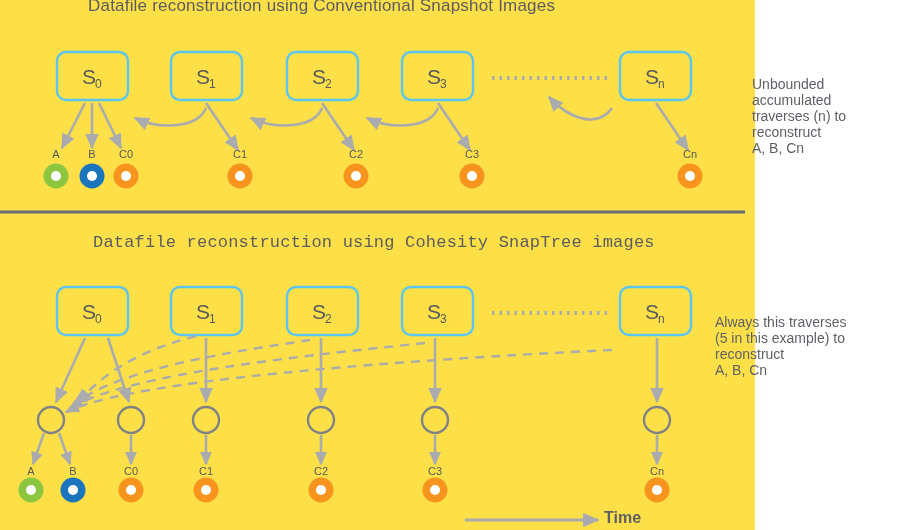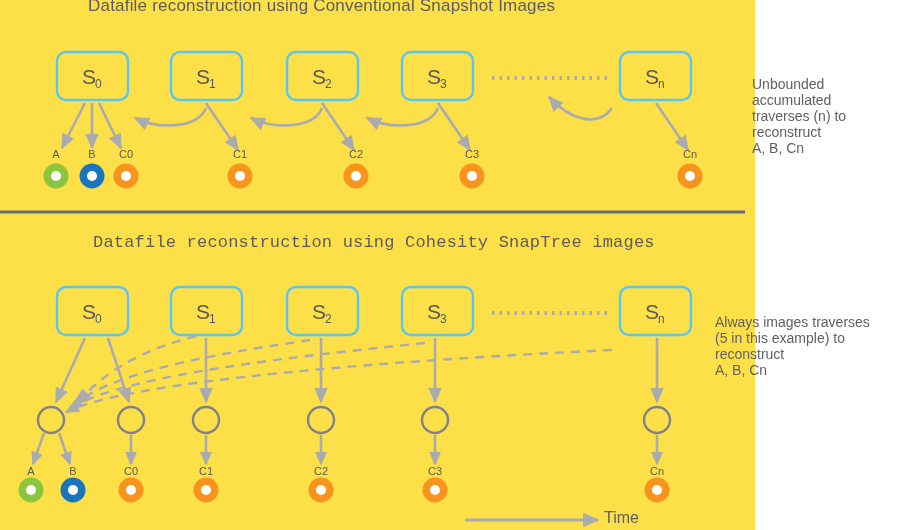--- a/index.html
+++ b/index.html
@@ -5,41 +5,41 @@
   html,body{margin:0;padding:0;background:#ffffff;}
   body{width:900px;height:530px;overflow:hidden;
        font-family:"Liberation Sans","DejaVu Sans",sans-serif;}
   #stage{position:relative;width:755px;height:530px;background:#fde047;}
   svg.layer{position:absolute;left:0;top:0;width:900px;height:530px;}
   .title{position:absolute;font-size:17px;color:#5b5b63;letter-spacing:.2px;white-space:nowrap;}
   .sidetext{position:absolute;font-size:14px;color:#5f5f66;line-height:16px;white-space:nowrap;}
   .boxlabel{font-size:21px;fill:#58585e;}
   .boxsub{font-size:12px;fill:#58585e;}
   .nodelabel{font-size:11px;fill:#58585e;}
-  .timelabel{position:absolute;font-size:16px;color:#5f5f66;font-weight:normal;}
+  .timelabel{position:absolute;font-size:16px;color:#5f5f66;font-weight:bold;}
 </style>
 </head>
 <body>
 
 <div id="stage">
 
   <div class="title" style="left:88px;top:-4px;">Datafile reconstruction using Conventional Snapshot Images</div>
 
   <div class="title" style="left:93px;top:233px;font-family:Liberation Mono, monospace;">Datafile reconstruction using Cohesity SnapTree images</div>
 
   <div class="sidetext" style="left:720px;top:76px;margin-left:32px;">
     <div>Unbounded</div>
     <div>accumulated</div>
     <div>traverses (n) to</div>
     <div>reconstruct</div>
     <div>A, B, Cn</div>
   </div>
 
   <div class="sidetext" style="left:715px;top:314px;">
-    <div>Always images traverses</div>
+    <div>Always this traverses</div>
     <div>(5 in this example) to</div>
     <div>reconstruct</div>
     <div>A, B, Cn</div>
   </div>
 
   <div class="timelabel" style="left:604px;top:509px;">Time</div>
 
   <svg class="layer" viewBox="0 0 900 530">
     <defs>
       <marker id="ah" markerWidth="7" markerHeight="7" refX="5.4" refY="3" orient="auto">

